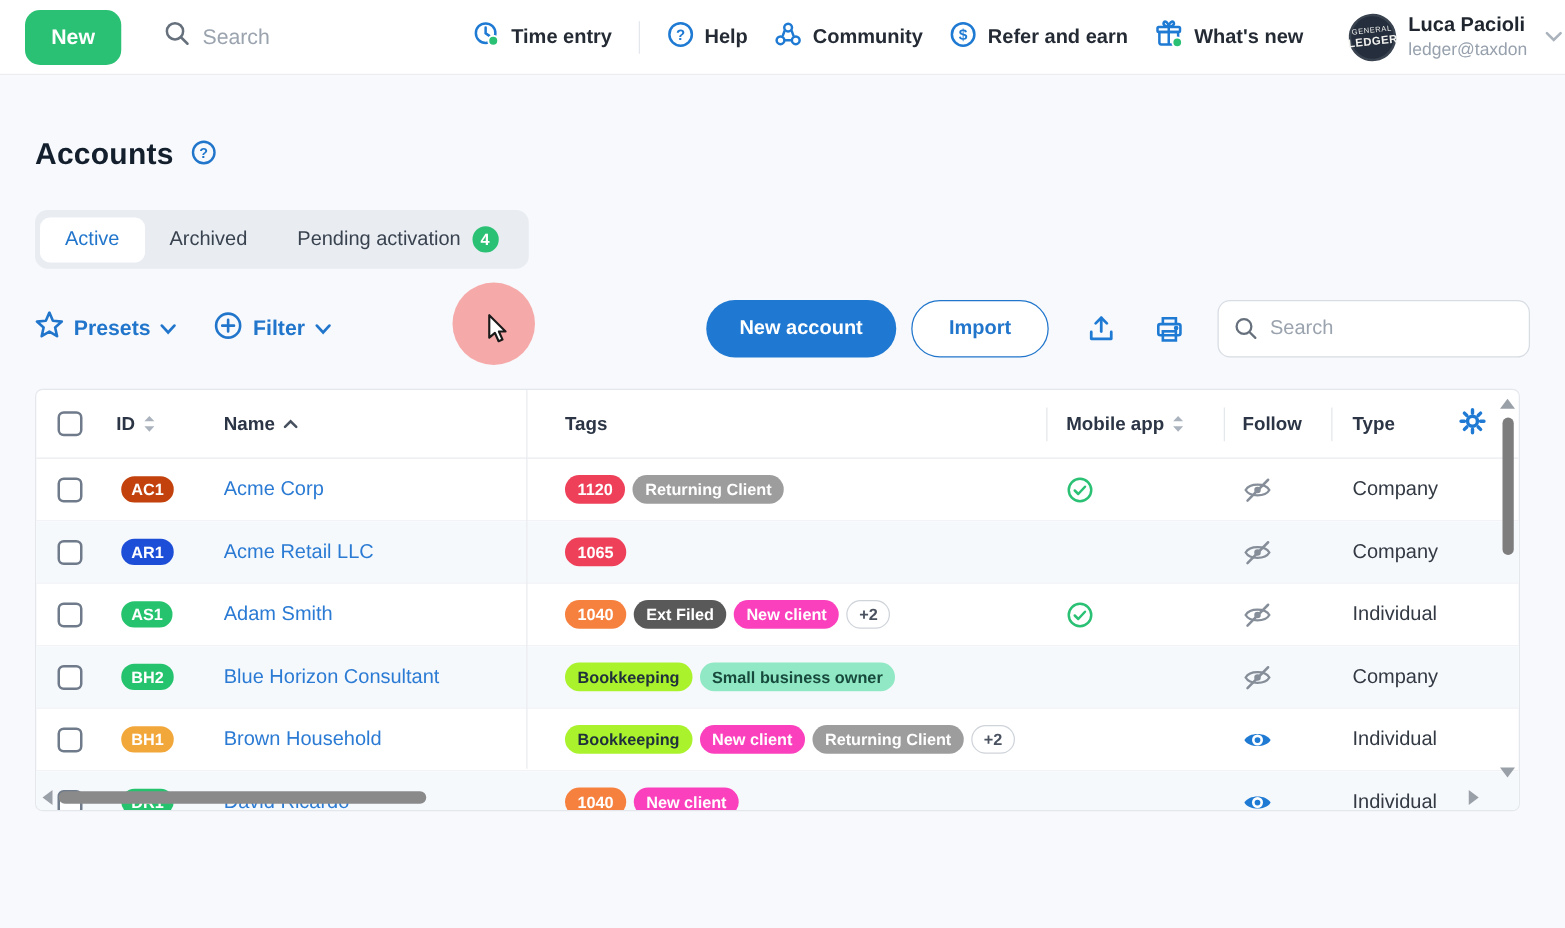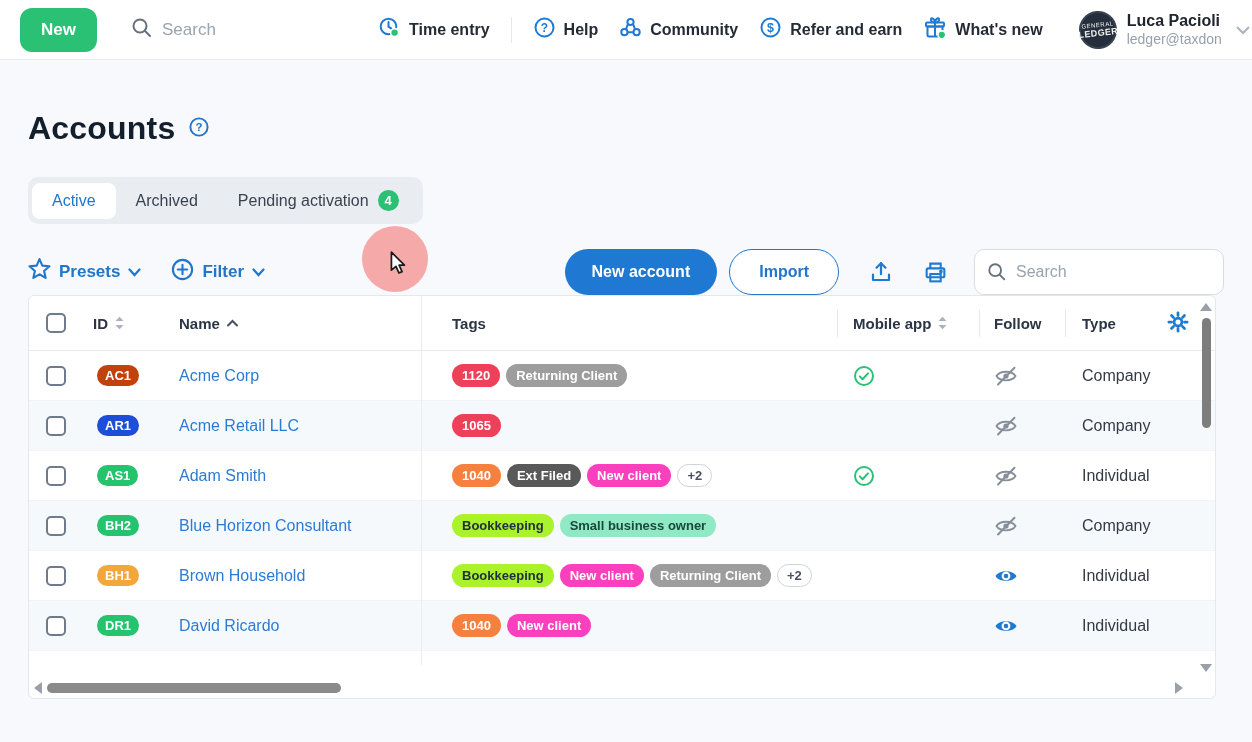--- a/index.html
+++ b/index.html
@@ -24,21 +24,21 @@
             transform:rotate(-6deg); border:2px solid #3a4350; }
   .avatar .l1 { font-size:6px; letter-spacing:.5px; }
   .avatar .l2 { font-size:9px; font-weight:bold; letter-spacing:.4px; }
   .user-meta { display:flex; flex-direction:column; line-height:1.25; }
   .user-name { font-size:16px; font-weight:bold; color:#20262f; }
   .user-email { font-size:14px; color:#97a1ad; }
 
   
   .main { padding:0 28px; }
   .title-row { margin-top:50px; display:flex; align-items:center; gap:13px; }
-  .page-title { font-size:32px; font-weight:800; color:#141f2d; letter-spacing:.2px; }
+  .page-title { font-size:24px; font-weight:800; color:#141f2d; letter-spacing:.2px; }
 
   .tabs { margin-top:30px; display:inline-flex; align-items:center; background:#e9edf2;
           border-radius:10px; padding:4px; }
   .tab { padding:9px 20px; font-size:16px; color:#39424f; border-radius:8px; cursor:pointer;
          display:flex; align-items:center; gap:9px; }
   .tab.active { background:#fff; color:#2176cc; }
   .tab-badge { background:#2bc174; color:#fff; font-size:13px; font-weight:bold; width:21px; height:21px;
                border-radius:50%; display:flex; align-items:center; justify-content:center; }
 
   .toolbar { margin-top:25px; display:flex; align-items:center; }
@@ -55,21 +55,21 @@
                       padding:0 12px 0 41px; font-size:16px; color:#3c4550; outline:none; background:#fff; }
   .tbl-search input::placeholder { color:#9aa3ae; }
   .tbl-search svg { position:absolute; left:13px; top:13px; }
 
   
   .click-spot { position:absolute; left:362px; top:226px; width:66px; height:66px; border-radius:50%;
                 background:#f6a9a9; z-index:5; }
   .click-spot svg { position:absolute; left:24px; top:24px; }
 
   
-  .card { position:relative; width:1188px; height:404px; background:#fff;
+  .card { position:relative; margin-top:25px; width:1188px; height:338px; background:#fff;
           border:1px solid #e4e7ec; border-radius:6px; overflow:hidden; }
   .trow, .thead { display:flex; align-items:center; }
   .thead { height:55px; border-bottom:1px solid #e9ebf0; font-size:15px; font-weight:bold; color:#2b3545; }
   .trow { height:50px; border-bottom:1px solid #f1f3f6; font-size:16px; }
   .trow.alt { background:#f6f9fc; }
   .c1 { flex:0 0 64px; display:flex; align-items:center; padding-left:17px; }
   .c2 { flex:0 0 86px; display:flex; align-items:center; }
   .c3 { flex:0 0 242px; display:flex; align-items:center; }
   .c4 { flex:0 0 416px; display:flex; align-items:center; gap:6px; padding-left:31px; }
   .c5 { flex:0 0 142px; display:flex; align-items:center; padding-left:16px; }

